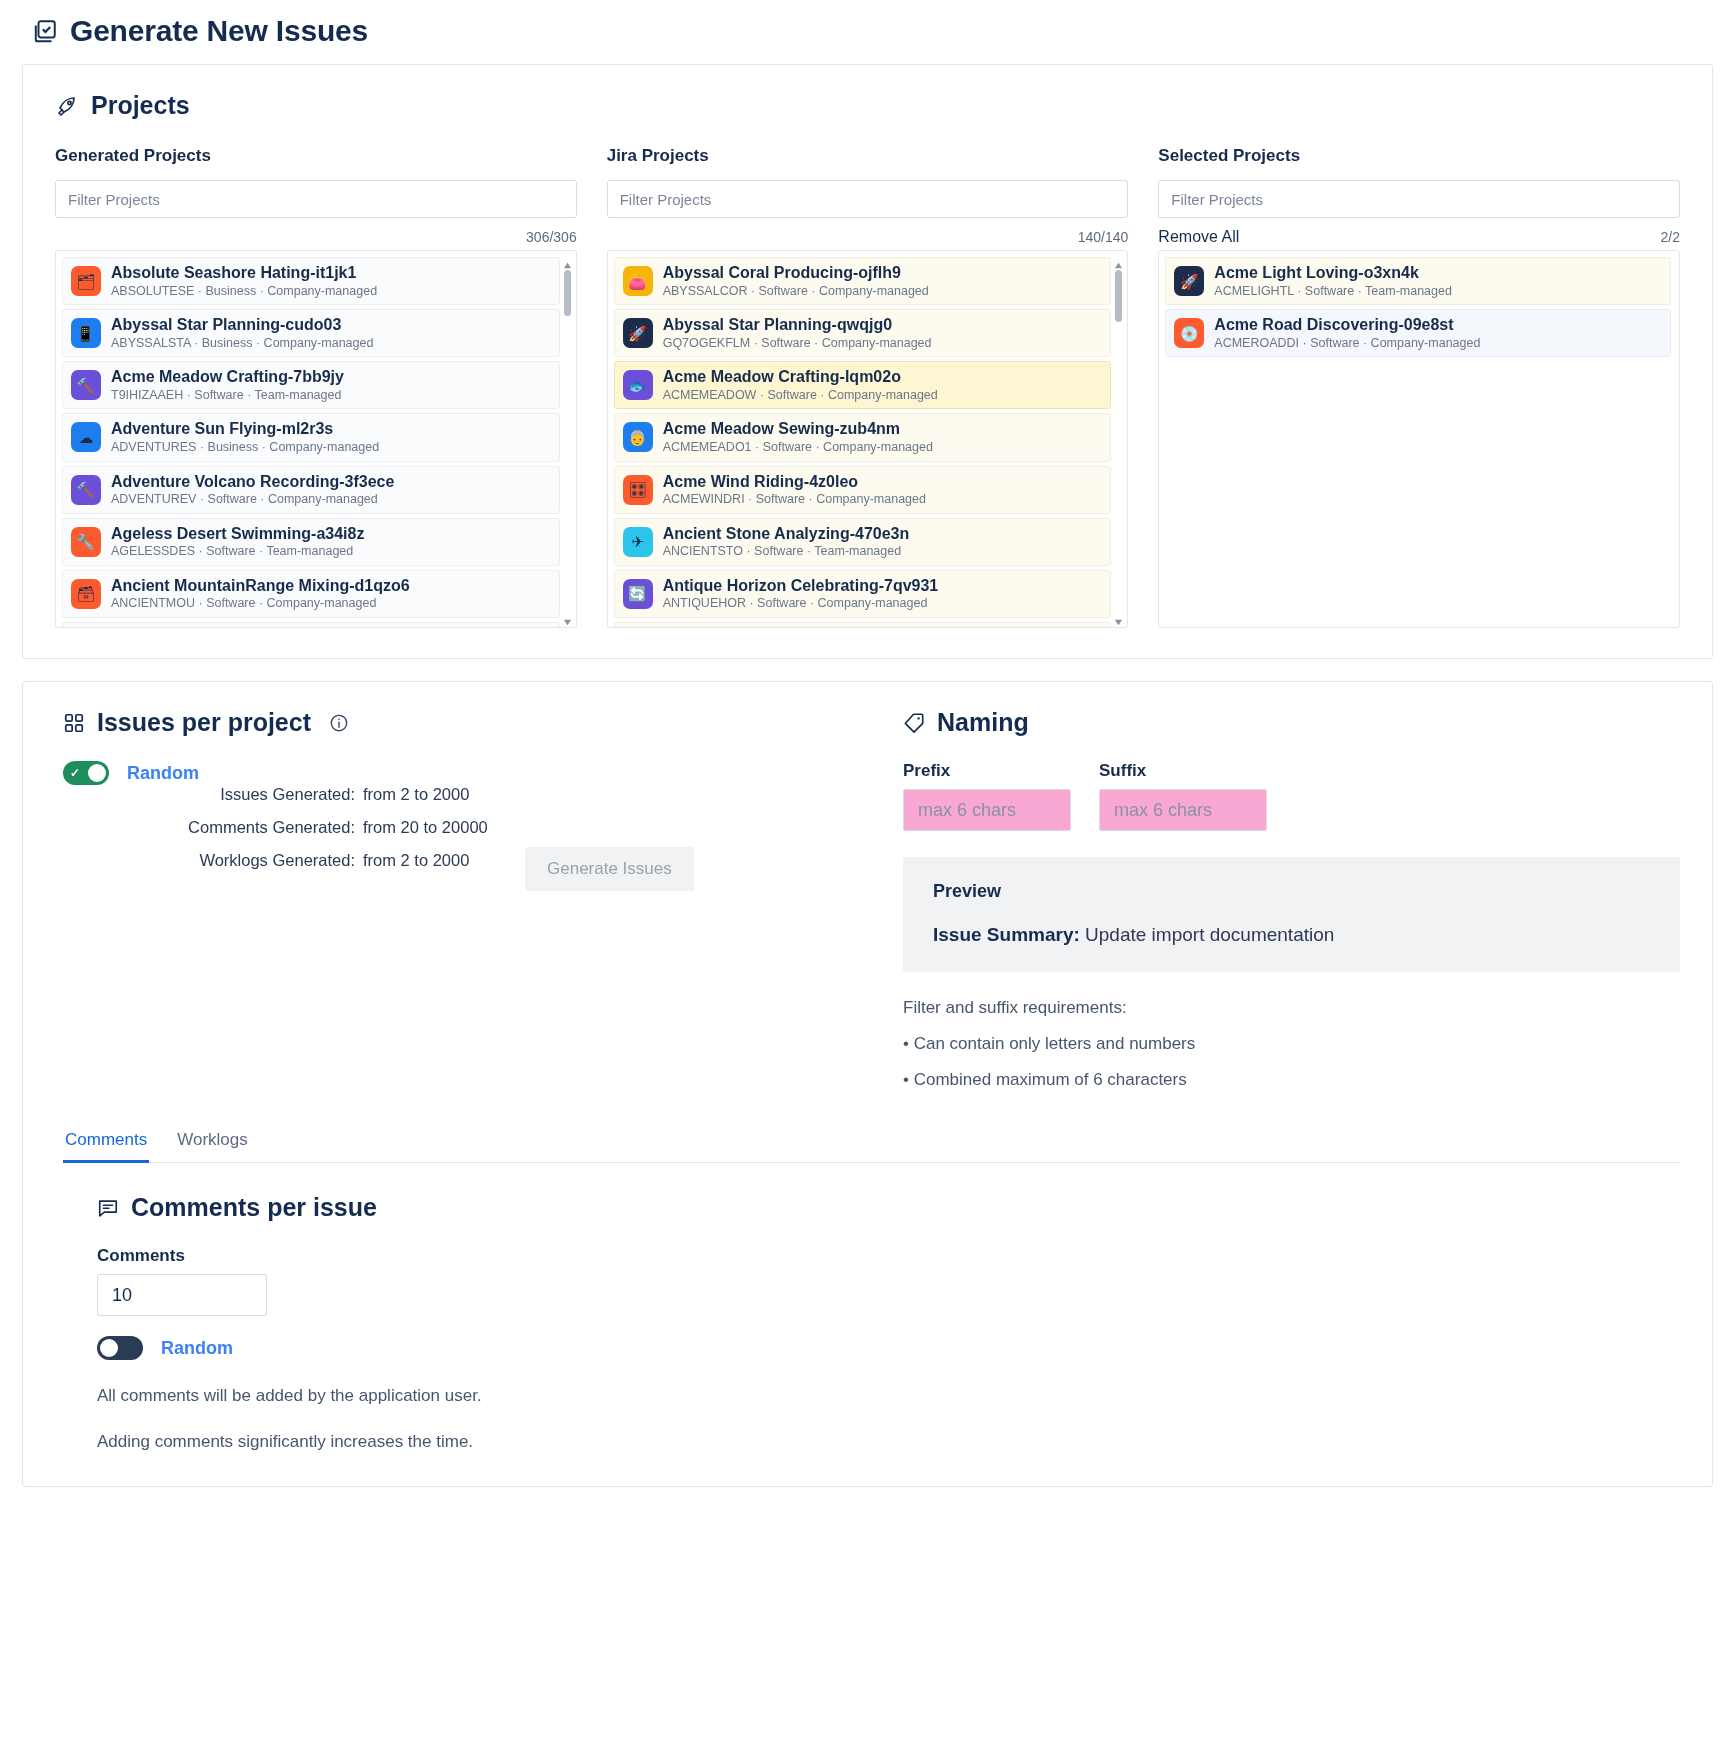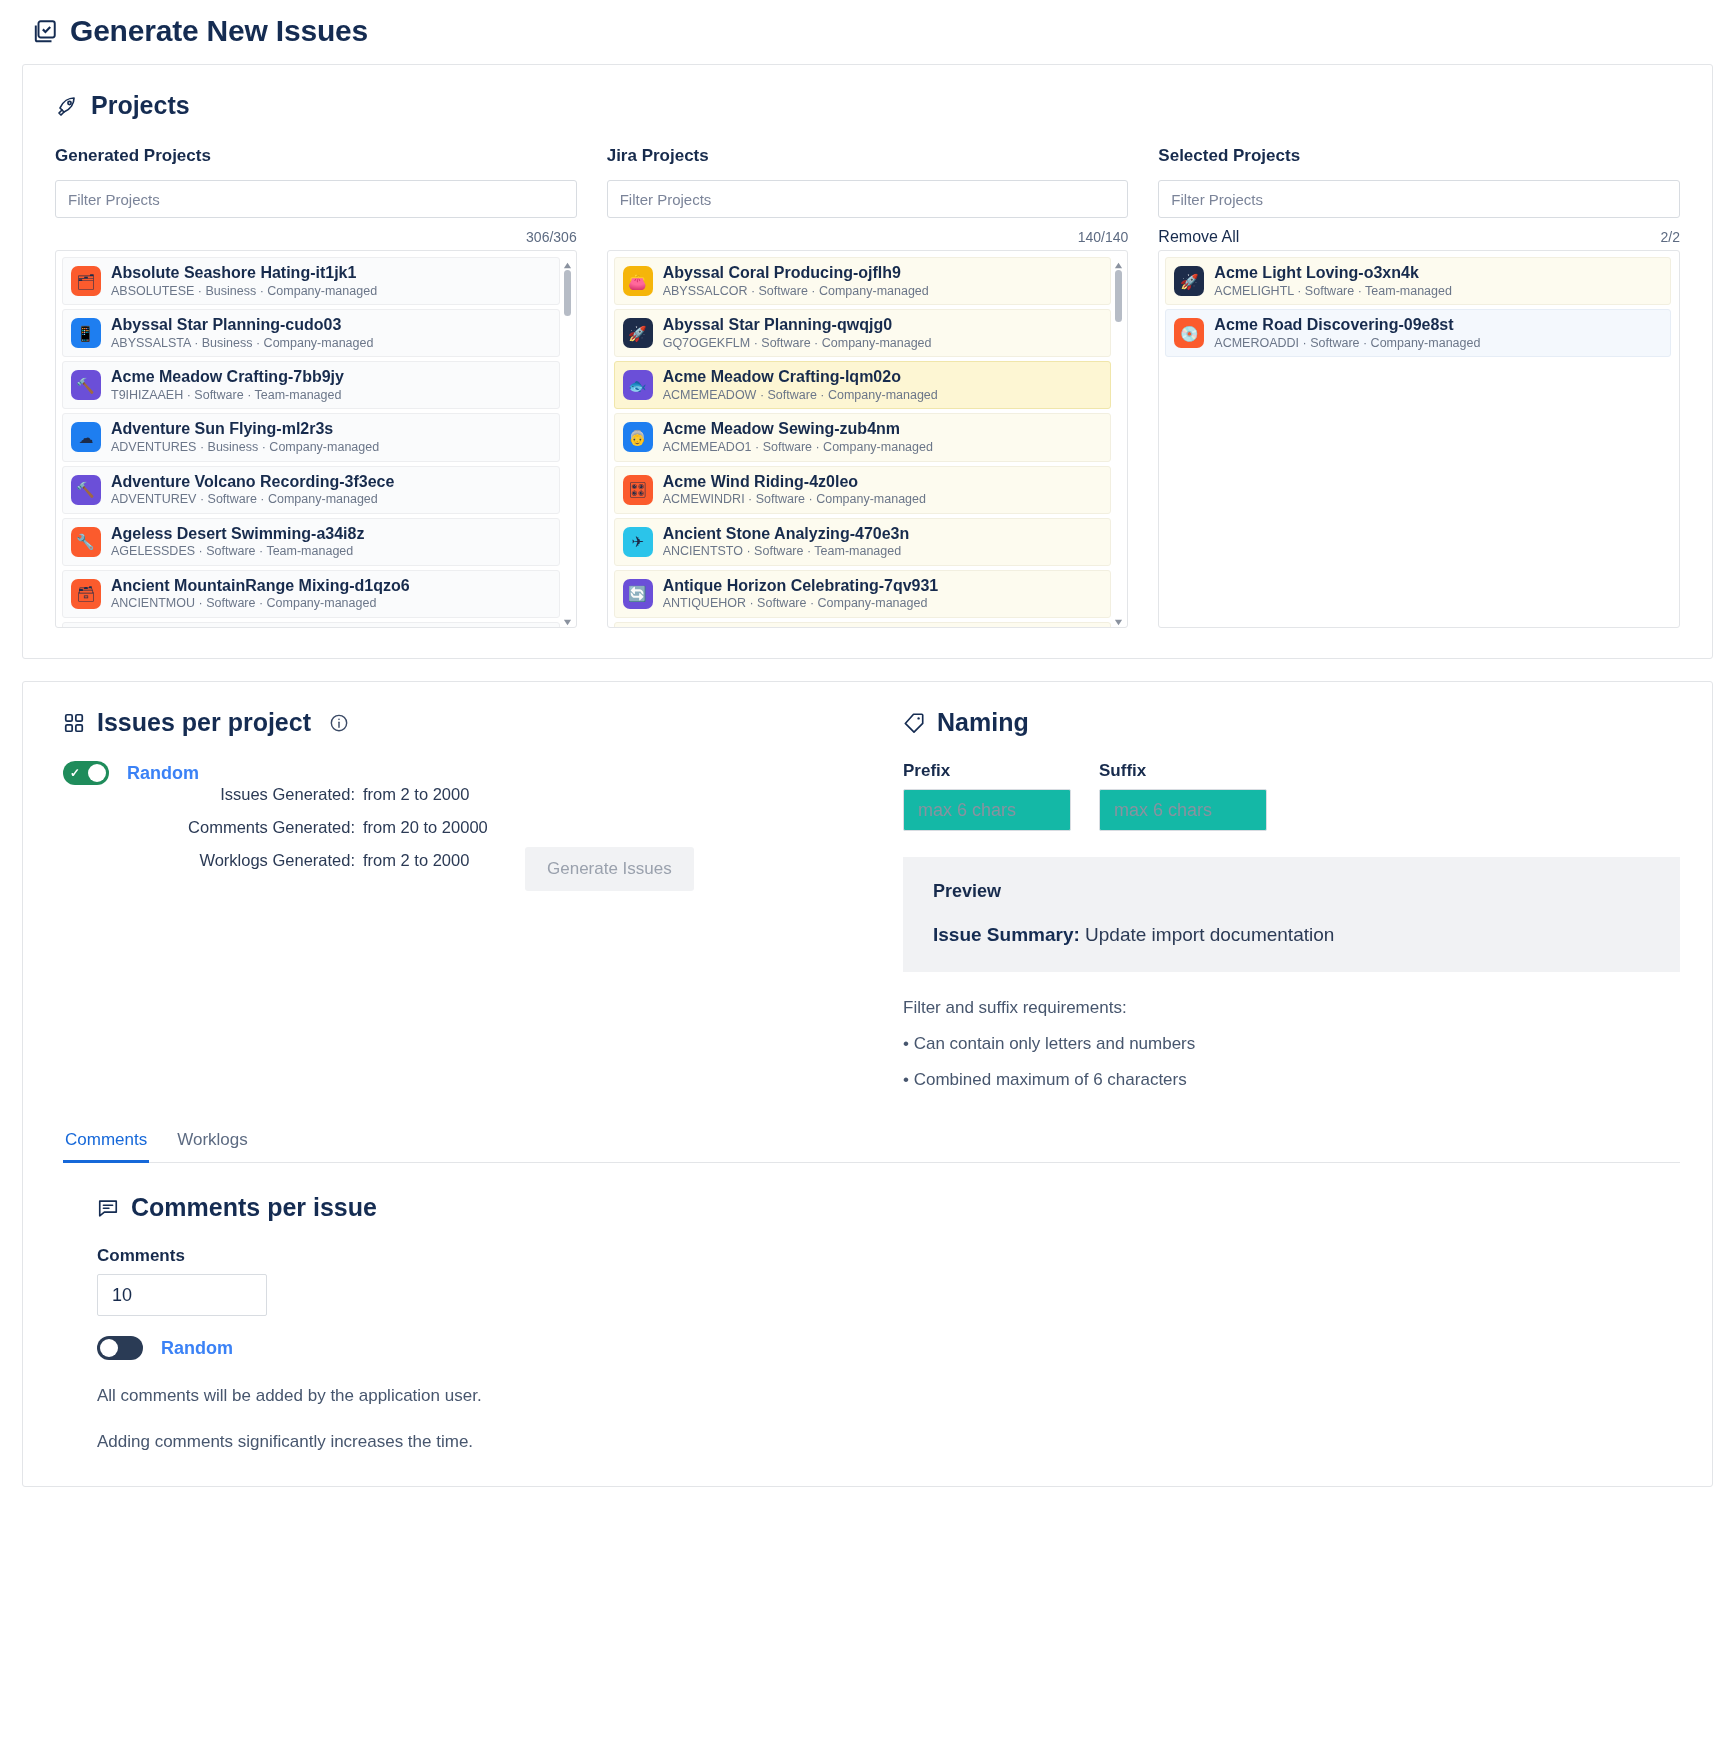--- a/index.html
+++ b/index.html
@@ -112,21 +112,21 @@
   .field-row { display:flex; gap:28px; }
   .field { }
   .field-label { font-size:17px; font-weight:bold; color:#172b4d; margin-bottom:8px; }
   .num-input {
     width:170px; height:42px; border:1px solid #d8dce1; border-radius:2px;
     padding:0 14px; font-size:18px; color:#172b4d; background:#fff;
     font-family:"Liberation Sans", sans-serif;
   }
   .txt-input {
     width:168px; height:42px; border:1px solid #d8dce1; border-radius:2px;
-    padding:0 14px; font-size:18px; color:#172b4d; background:#14b8a6;
+    padding:0 14px; font-size:18px; color:#172b4d; background:#f9a8d4;
     font-family:"Liberation Sans", sans-serif;
   }
   .txt-input::placeholder { color:#8a929f; }
 
   .toggle-row { display:flex; align-items:center; gap:18px; margin-top:20px; }
   .toggle {
     width:46px; height:24px; border-radius:13px; position:relative;
     display:flex; align-items:center; cursor:pointer;
   }
   .toggle.on { background:#1f8c5b; }

